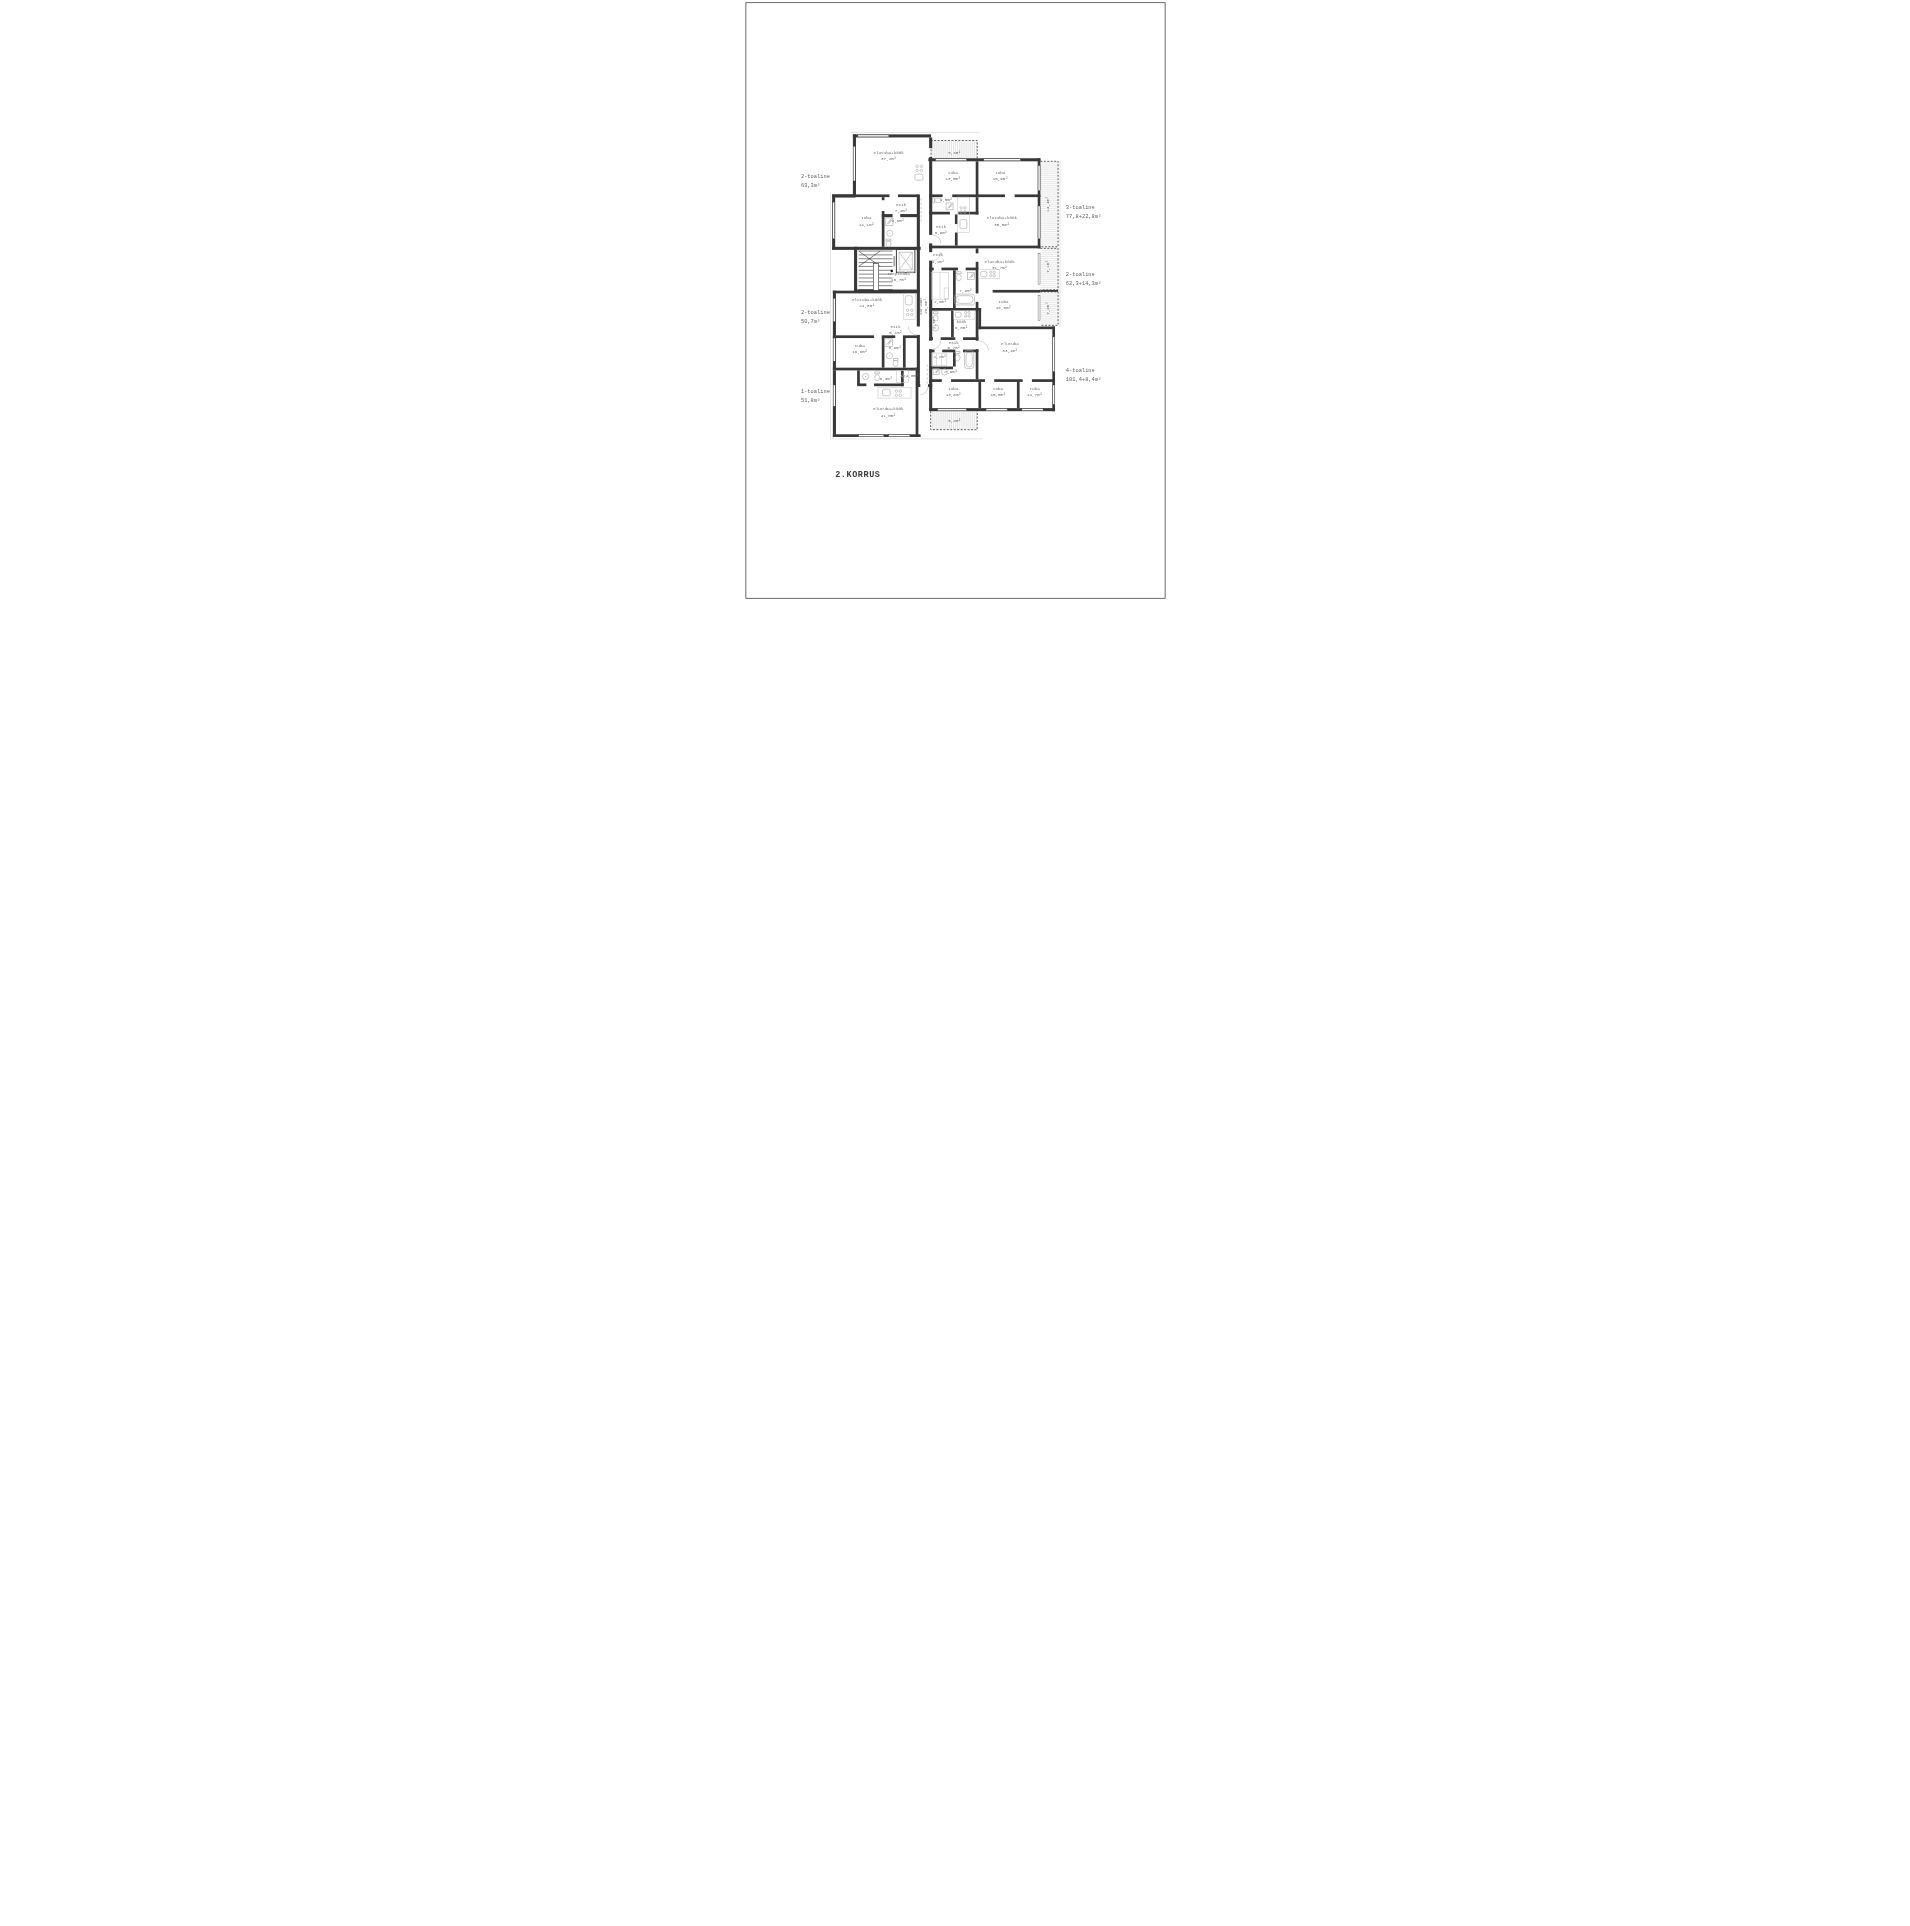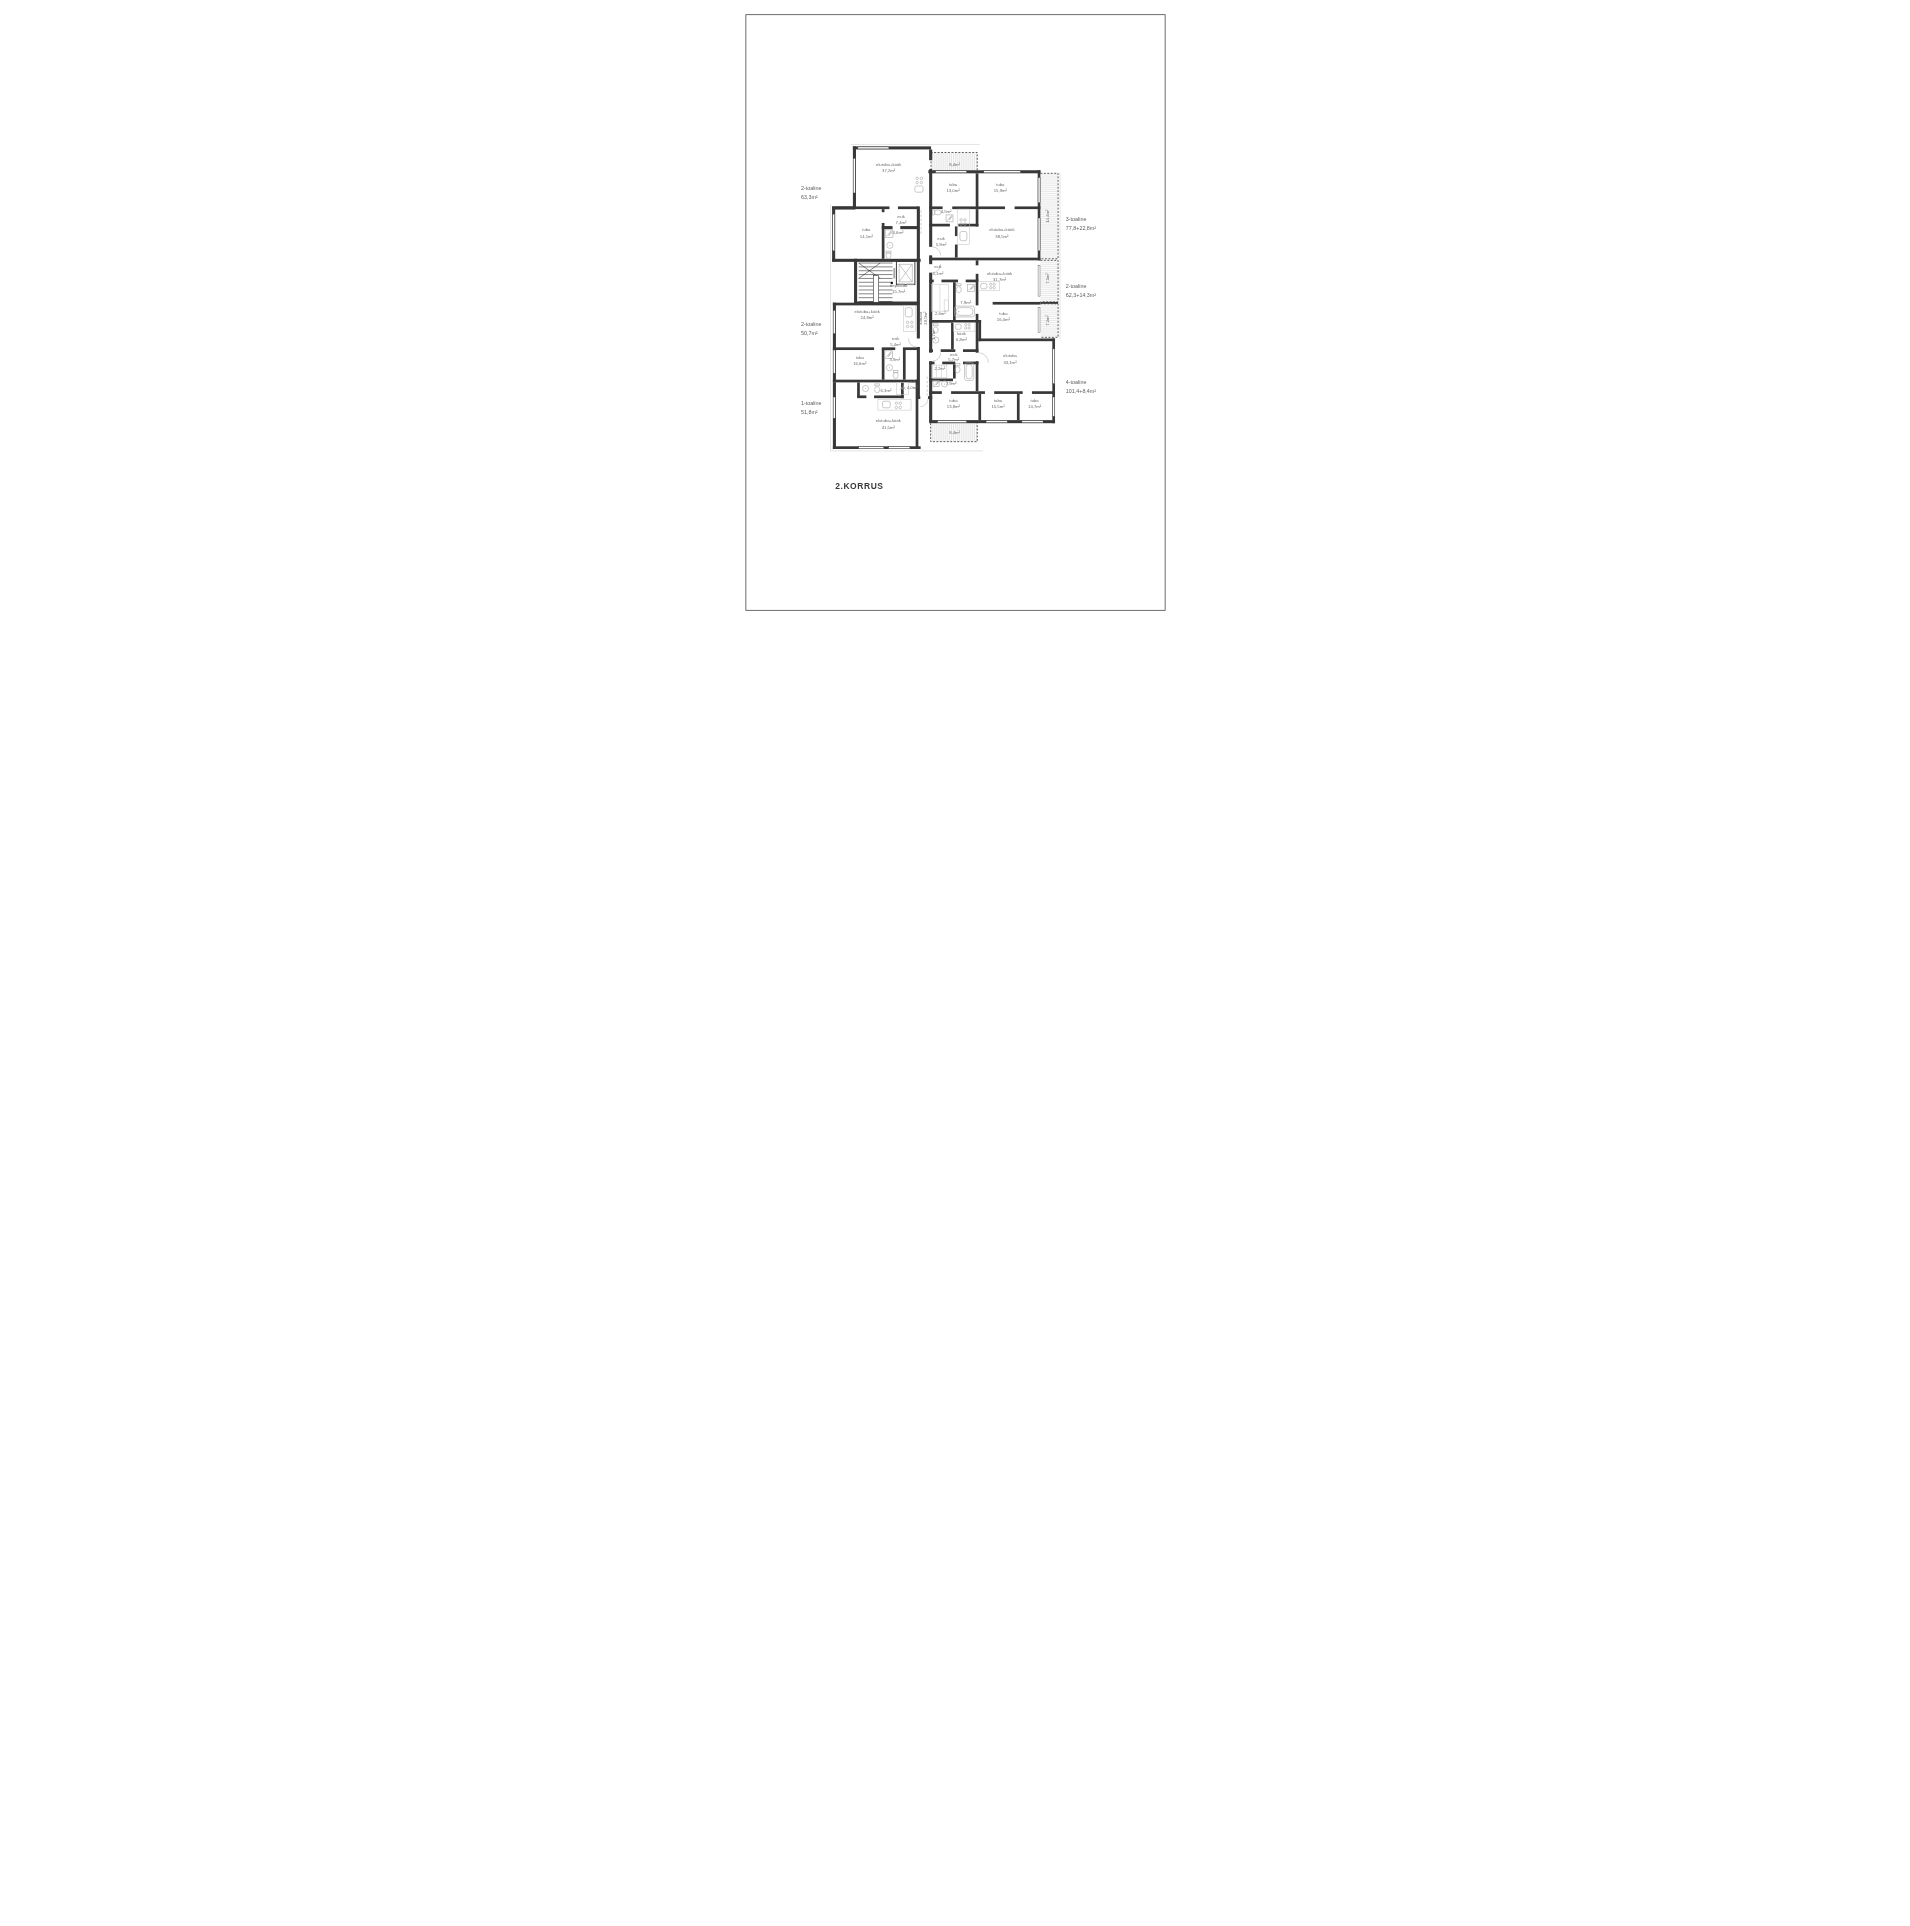--- a/index.html
+++ b/index.html
@@ -1,17 +1,17 @@
 <!DOCTYPE html>
 <html style="font-size:6.2px"><head>
 <meta charset="utf-8">
 <style>
   html,body{margin:0;padding:0;background:#fff;}
-  .page{position:relative;width:425px;height:601px;background:#fff;margin:12px auto;
-        font-family:Liberation Sans, sans-serif;}
+  .page{position:relative;width:425px;height:601px;background:#fff;margin:0 auto;
+        font-family:Liberation Mono, monospace;}
   svg{display:block;}
   .w{fill:#383838;}
   .win{fill:#ffffff;stroke:#383838;stroke-width:1;}
   .lb{fill:#6a6a6a;font-size:11px;text-anchor:middle;}
   .lbs{fill:#5f5f5f;font-size:14px;}
   .title{fill:#3a3a3a;font-size:22px;font-weight:bold;letter-spacing:1.5px;}
   .fx{fill:none;stroke:#a8a8a8;stroke-width:1.6;}
   .fxl{fill:none;stroke:#c4c4c4;stroke-width:1.4;}
   .dash{fill:none;stroke:#2e2e2e;stroke-width:2;stroke-dasharray:5 4;}
   .dashg{fill:none;stroke:#9a9a9a;stroke-width:1.3;stroke-dasharray:6 5;}

